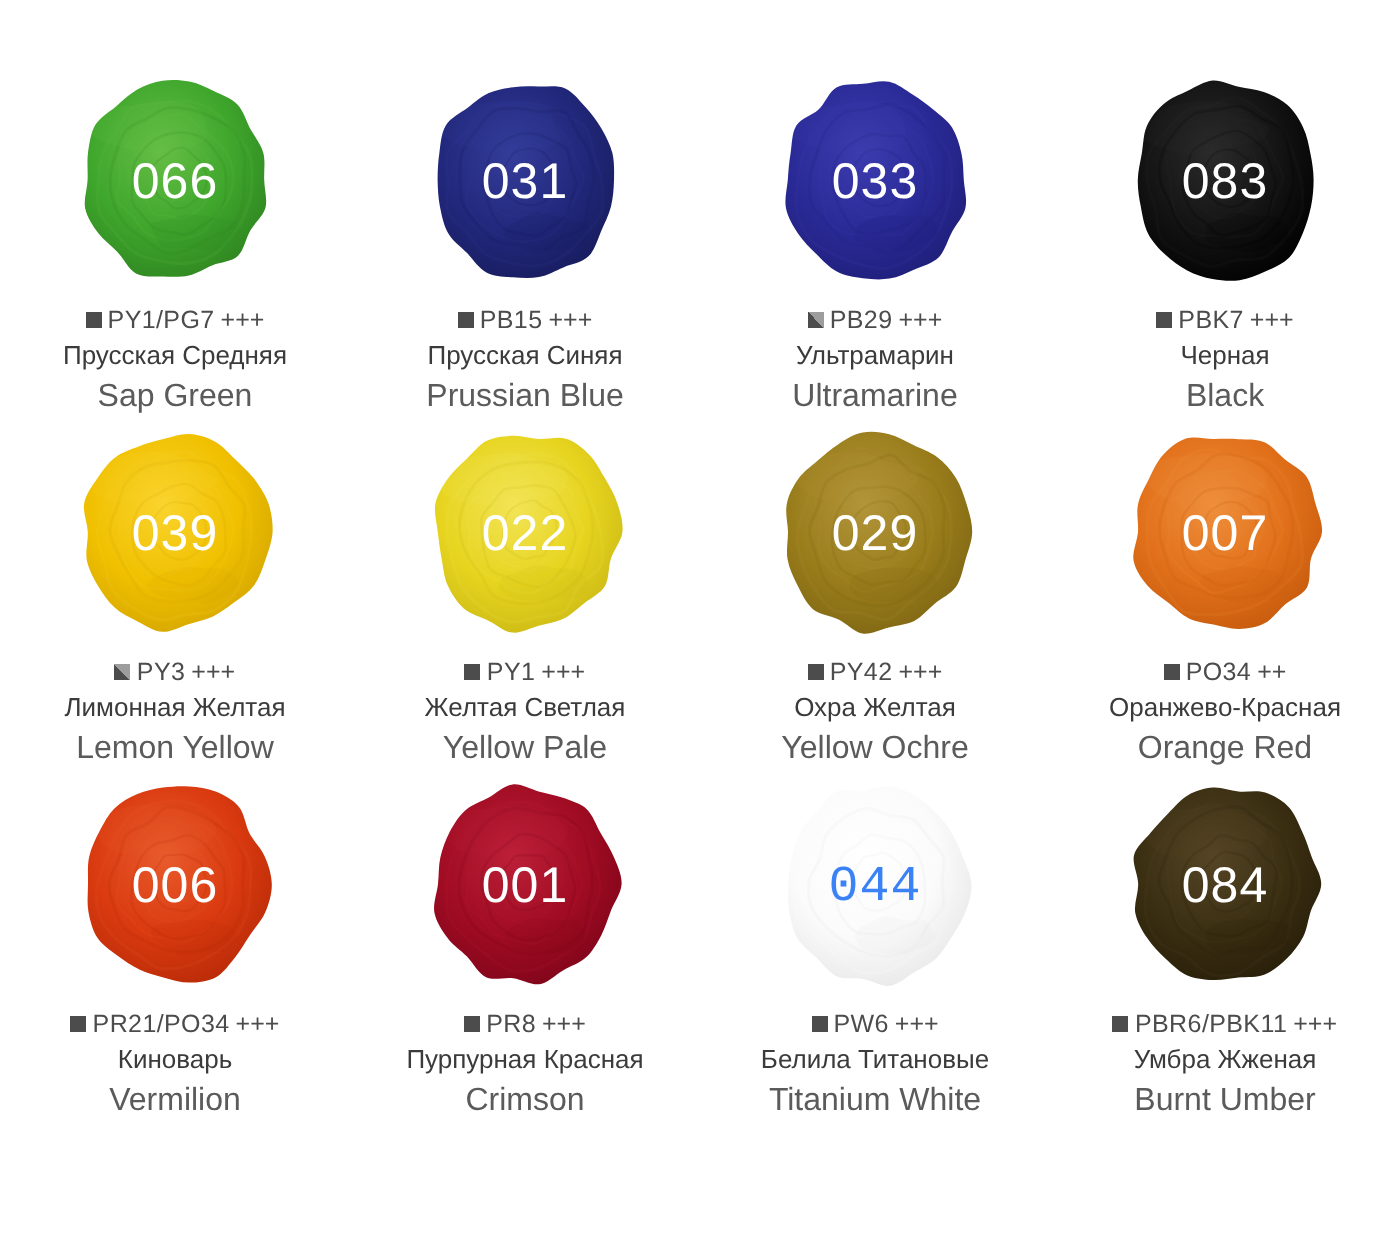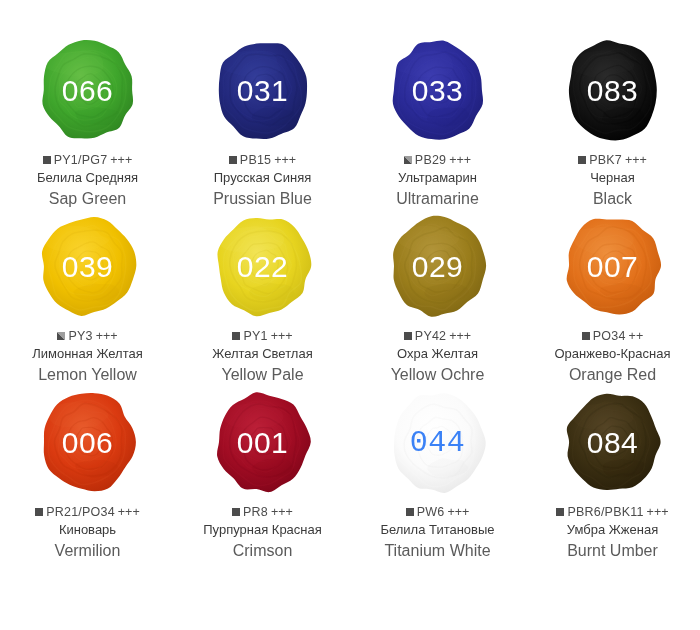--- a/index.html
+++ b/index.html
@@ -37,21 +37,21 @@
   }
   .blob{
     position:absolute;
     left:0;top:0;
     width:104px;height:108px;
   }
   .blob svg{display:block;width:104px;height:108px;}
   .swatch-num{
     position:relative;
     z-index:3;
-    font-size:30px;
+    font-size:25px;
     letter-spacing:0.5px;
     font-weight:400;
     color:#ffffff;
     line-height:1;
     text-align:center;
     margin-top:2px;
   }
   .swatch-num.dark{color:#3b82f6;font-family:Liberation Mono, monospace;}
 
   
@@ -133,21 +133,21 @@
             </svg>
           </div>
           <div class="swatch-num">066</div>
         </div>
         <div class="caption">
           <div class="code-line">
             <span class="sq full"></span>
             <span class="code">PY1/PG7</span>
             <span class="rate">+++</span>
           </div>
-          <div class="name-ru">Белила Средняя</div>
+          <div class="name-ru">Прусская Средняя</div>
           <div class="name-en">Sap Green</div>
         </div>
       </div>
       <div class="cell">
         <div class="blob-wrap">
           <div class="blob">
             <svg viewBox="0 0 104 108" xmlns="http://www.w3.org/2000/svg">
               <defs>
                 <radialGradient id="g1" cx="42%" cy="36%" r="72%">
                   <stop offset="0%" stop-color="#343D9A"></stop>

